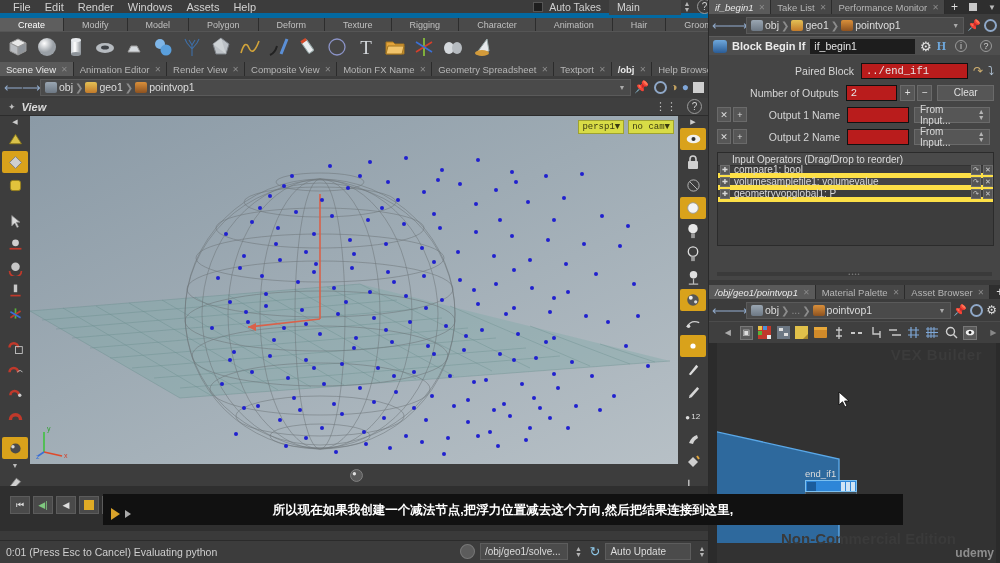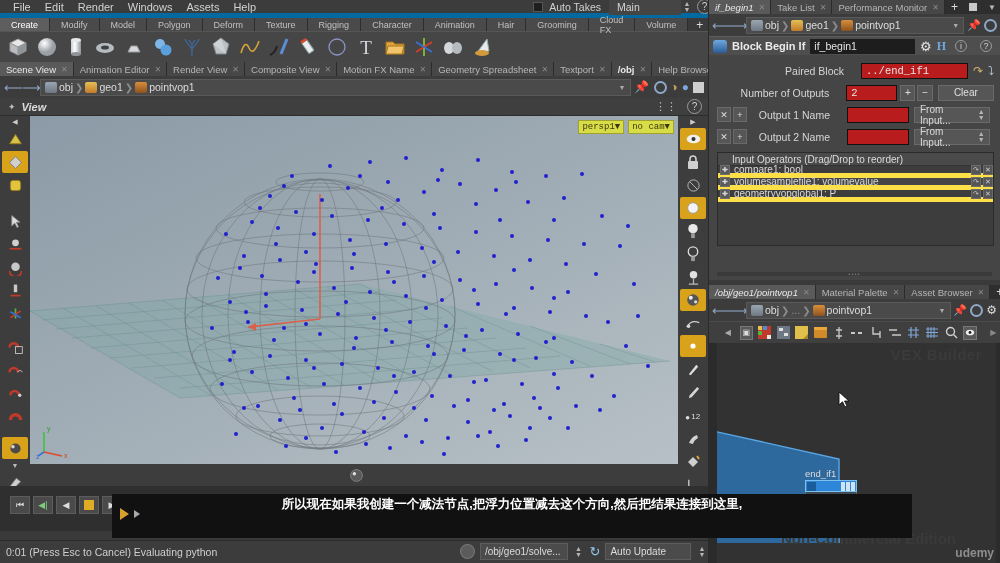--- a/index.html
+++ b/index.html
@@ -32,21 +32,21 @@
   #menubar .mi:first-child { margin-left: 6px; }
   .autotake-box { width: 10px; height: 10px; background: #1e1e1e; border: 1px solid #555; margin-right: 6px; }
   .take-name { background: #454545; height: 16px; line-height: 16px; padding: 0 8px; width: 72px; font-size: 10.5px; color: #d5d5d5; }
   .spinner { display: inline-flex; flex-direction: column; justify-content: center; align-items: center; width: 12px; height: 16px; color: #b5b5b5; font-size: 7px; line-height: 6px; }
   .helpq { width: 15px; height: 15px; border: 1px solid #9a9a9a; border-radius: 50%; color: #cfcfcf; font-size: 10px; display: flex; align-items: center; justify-content: center; margin: 0 4px; }
 
   
   #shelf { position: absolute; left: 0; top: 18px; width: 708px; height: 44px; background: #3a3a3a; }
   #shelftabs { display: flex; height: 13px; background: #323232; align-items: stretch; }
   #shelftabs .stab {
-    font-size: 9px; padding: 0 11px; color: #c0c0c0; background: #4a4a4a;
+    font-size: 9px; padding: 0 18px; color: #c0c0c0; background: #4a4a4a;
     border-right: 1px solid #2d2d2d; display: flex; align-items: center;
   }
   #shelftabs .stab.active { background: #5e5e5e; color: #fff; }
   #shelftools { height: 31px; background: #464646; display: flex; align-items: center; padding-left: 6px; gap: 5px; border-top: 1px solid #555; }
   .tool { width: 24px; height: 24px; display: flex; align-items: center; justify-content: center; }
 
   
   #panetabs { position: absolute; left: 0; top: 62px; width: 708px; height: 14px; background: #2e2e2e; display: flex; }
 
   
@@ -94,21 +94,21 @@
 
   #ptabs { height: 14px; background: #2e2e2e; display: flex; }
   #pnav { height: 22px; background: #3c3c3c; display: flex; align-items: center; padding: 0 3px; gap: 3px; }
 
   #paramhdr { height: 19px; background: #4e4e4e; display: flex; align-items: center; padding: 0 4px; gap: 5px; border-top: 1px solid #5c5c5c; }
   .opname { background: #1d1d1d; height: 15px; flex: 1; display: flex; align-items: center; padding: 0 4px; font-size: 10.5px; color: #e2e2e2; }
   .ptitle { font-weight: bold; font-size: 11px; color: #eaeaea; white-space: nowrap; }
 
   #parambody { background: #454545; padding: 6px 0 4px 0; }
   .prow { display: flex; align-items: center; height: 19px; margin-bottom: 3px; padding-right: 6px; }
-  .plabel { width: 152px; text-align: right; padding-right: 17px; font-size: 10.5px; color: #d6d6d6; }
+  .plabel { width: 152px; text-align: right; padding-right: 7px; font-size: 10.5px; color: #d6d6d6; }
   .pfield { background: #b91c1c; height: 16px; border: 1px solid #111; display: flex; align-items: center; padding: 0 4px; font-size: 10.5px; color: #e6e6e6; font-family: "Liberation Mono", monospace; }
   .pbtn { height: 16px; min-width: 15px; background: #565656; border: 1px solid #6a6a6a; display: flex; align-items: center; justify-content: center; font-size: 10px; color: #e0e0e0; padding: 0 4px; }
   .menubtn { height: 16px; background: #565656; border: 1px solid #6a6a6a; display: flex; align-items: center; justify-content: space-between; padding: 0 2px 0 5px; font-size: 10px; color: #dadada; }
   .xplus { display: flex; gap: 2px; margin-left: 8px; margin-right: 4px; }
   .sq { width: 14px; height: 15px; background: #565656; border: 1px solid #6a6a6a; display: flex; align-items: center; justify-content: center; font-size: 9px; color: #ddd; }
 
   
   #inputops { margin: 6px 6px 0 8px; background: #3d3d3d; border: 1px solid #2b2b2b; height: 94px; display: flex; flex-direction: column; }
   #inputops .ioh { height: 13px; background: #4a4a4a; display: flex; align-items: center; padding-left: 14px; font-size: 10px; color: #dcdcdc; border-bottom: 1px solid #333; }
   .iorow { height: 12px; display: flex; align-items: center; font-size: 10px; color: #d8d8d8; border-bottom: 5px solid #fde047; }
@@ -121,22 +121,22 @@
   #netnav { height: 22px; background: #3c3c3c; display: flex; align-items: center; padding: 0 3px; gap: 3px; }
   #nettools { height: 22px; background: #3f3f3f; display: flex; align-items: center; gap: 5px; padding-left: 12px; border-top: 1px solid #4c4c4c; }
   .ntool { width: 14px; height: 14px; display: flex; align-items: center; justify-content: center; }
   #netcanvas { position: absolute; left: 8px; right: 4px; top: 58px; bottom: 0; background: #323232; overflow: hidden; }
   #vexlabel { position: absolute; right: 14px; top: 3px; font-size: 15px; font-weight: bold; color: #3b3b3b; letter-spacing: 0.5px; }
   #noncomm { position: absolute; right: 40px; bottom: 16px; font-size: 15px; font-weight: bold; color: #3a3a3a; white-space: nowrap; }
   #udemy { position: absolute; right: 6px; bottom: 3px; font-size: 12px; font-weight: bold; color: #8d8d8d; }
 
   
   #subs {
-    position: absolute; left: 112px; top: 494px; width: 800px; height: 44px;
-    background: #111; display: flex; flex-direction: column; justify-content: space-between;
+    position: absolute; left: 103px; top: 494px; width: 800px; height: 31px;
+    background: #111; display: flex; flex-direction: column; justify-content: center;
     padding: 2px 8px; z-index: 40;
   }
   #subs .cn { text-align: center; color: #fff; font-size: 12.5px; font-weight: bold; line-height: 16px; }
   #subs .en { color: #fff; font-size: 12px; font-weight: bold; line-height: 16px; white-space: nowrap; padding-left: 28px; }
   #playarrow { position: absolute; left: 8px; top: 14px; width: 0; height: 0; border-left: 9px solid #d8a22a; border-top: 6px solid transparent; border-bottom: 6px solid transparent; }
   #playarrow2 { position: absolute; left: 22px; top: 16px; width: 0; height: 0; border-left: 6px solid #aaa; border-top: 4px solid transparent; border-bottom: 4px solid transparent; }
 </style>
 </head>
 <body>
 

